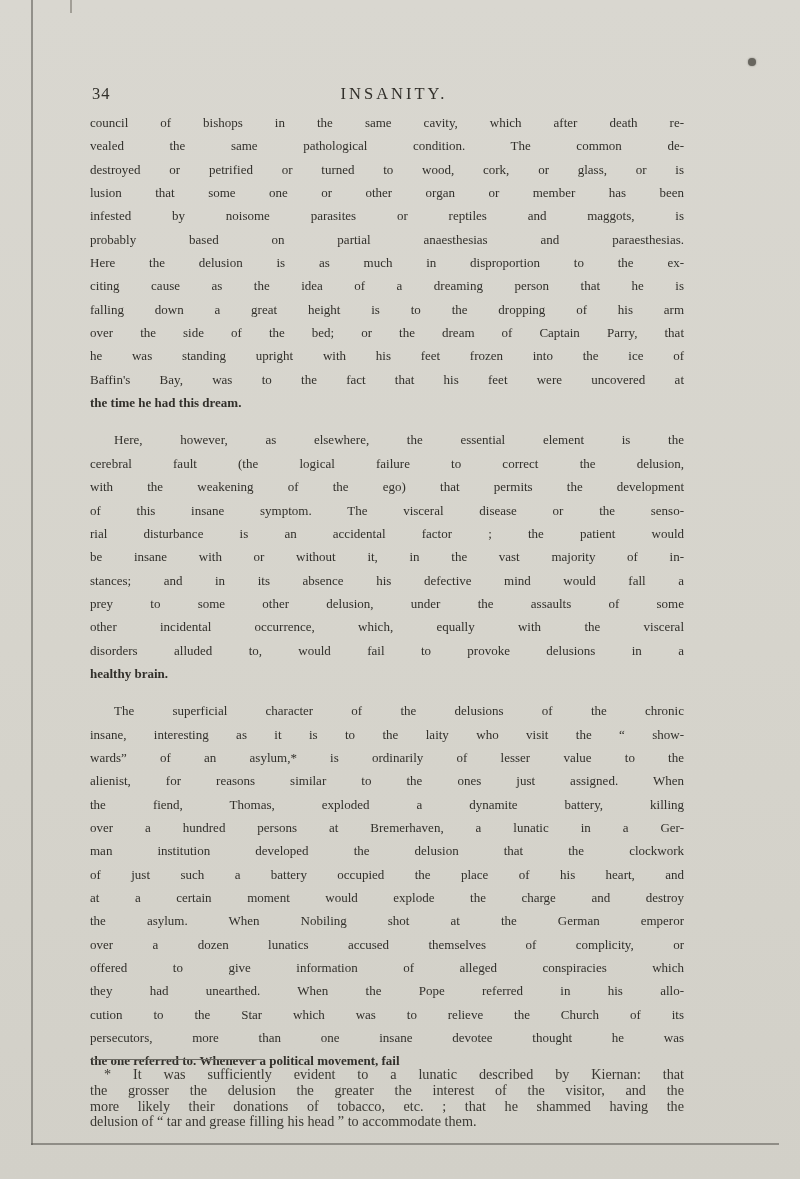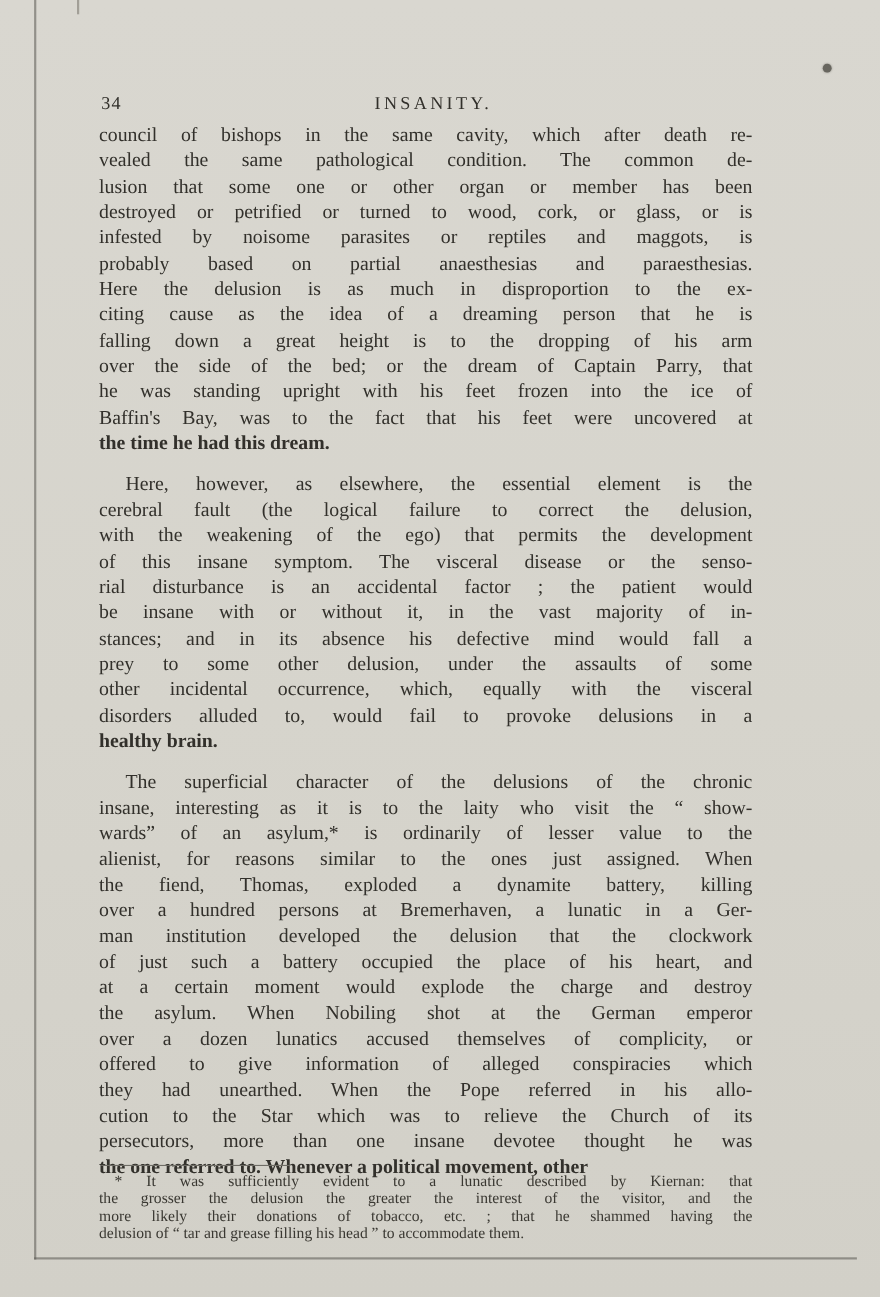--- a/index.html
+++ b/index.html
@@ -18,21 +18,21 @@
   
   .edge-left  { position: absolute; left: 31px; top: 0; width: 2px; height: 1145px; background: rgba(88,86,80,0.55); }
   .edge-bottom{ position: absolute; left: 31px; top: 1143px; width: 748px; height: 2px; background: rgba(88,86,80,0.55); }
   .speck      { position: absolute; left: 748px; top: 58px; width: 8px; height: 8px; border-radius: 50%; background: #55534c; opacity: 0.85; box-shadow: 0 0 2px rgba(60,58,52,.6); }
   .tick-top   { position: absolute; left: 70px; top: 0; width: 2px; height: 13px; background: #a29f97; }
   
   .running-head { position: absolute; top: 84px; left: 90px; width: 594px; height: 24px; font-size: 16.5px; }
   .page-number  { position: absolute; left: 2px; top: 0; letter-spacing: 1px; }
   .running-title{ position: absolute; left: 14px; right: 0; top: 0; text-align: center; letter-spacing: 3px; }
   
-  .text-block { position: absolute; top: 111px; left: 90px; width: 594px; font-size: 18px; line-height: 23.35px; }
+  .text-block { position: absolute; top: 111px; left: 90px; width: 594px; font-size: 13px; line-height: 23.35px; }
   .line { text-align: justify; text-align-last: justify; }
   .line.last { text-align-last: left; font-weight: bold; }
   .line.indent { text-indent: 24px; margin-top: 14px; }
   
   .footnote-rule { position: absolute; top: 1059px; left: 92px; width: 172px; height: 1px; background: #6e6c65; }
   .footnote { position: absolute; top: 1067px; left: 90px; width: 594px; font-size: 14.2px; line-height: 15.8px; color: #3a3832; }
   .fn-line { text-align: justify; text-align-last: justify; }
   .fn-line.last { text-align-last: left; }
   .fn-line.indent { text-indent: 14px; }
 </style>
@@ -48,22 +48,22 @@
 
   <div class="running-head">
     <span class="page-number">34</span>
     <span class="running-title">INSANITY.</span>
   </div>
 
   <div class="text-block" id="paragraphs">
       <div class="paragraph">
         <div class="line">council of bishops in the same cavity, which after death re-</div>
         <div class="line">vealed the same pathological condition. The common de-</div>
+        <div class="line">destroyed or petrified or turned to wood, cork, or glass, or is</div>
         <div class="line">lusion that some one or other organ or member has been</div>
-        <div class="line">destroyed or petrified or turned to wood, cork, or glass, or is</div>
         <div class="line">infested by noisome parasites or reptiles and maggots, is</div>
         <div class="line">probably based on partial anaesthesias and paraesthesias.</div>
         <div class="line">Here the delusion is as much in disproportion to the ex-</div>
         <div class="line">citing cause as the idea of a dreaming person that he is</div>
         <div class="line">falling down a great height is to the dropping of his arm</div>
         <div class="line">over the side of the bed; or the dream of Captain Parry, that</div>
         <div class="line">he was standing upright with his feet frozen into the ice of</div>
         <div class="line">Baffin's Bay, was to the fact that his feet were uncovered at</div>
         <div class="line last">the time he had this dream.</div>
       </div>
@@ -89,21 +89,21 @@
         <div class="line">over a hundred persons at Bremerhaven, a lunatic in a Ger-</div>
         <div class="line">man institution developed the delusion that the clockwork</div>
         <div class="line">of just such a battery occupied the place of his heart, and</div>
         <div class="line">at a certain moment would explode the charge and destroy</div>
         <div class="line">the asylum. When Nobiling shot at the German emperor</div>
         <div class="line">over a dozen lunatics accused themselves of complicity, or</div>
         <div class="line">offered to give information of alleged conspiracies which</div>
         <div class="line">they had unearthed. When the Pope referred in his allo-</div>
         <div class="line">cution to the Star which was to relieve the Church of its</div>
         <div class="line">persecutors, more than one insane devotee thought he was</div>
-        <div class="line last">the one referred to. Whenever a political movement, other</div>
+        <div class="line last">the one referred to. Whenever a political movement, fail</div>
       </div>
     </div>
 
   <div class="footnote-rule"></div>
   <div class="footnote" id="footnote">
       <div class="fn-line indent">* It was sufficiently evident to a lunatic described by Kiernan: that</div>
       <div class="fn-line">the grosser the delusion the greater the interest of the visitor, and the</div>
       <div class="fn-line">more likely their donations of tobacco, etc. ; that he shammed having the</div>
       <div class="fn-line last">delusion of “ tar and grease filling his head ” to accommodate them.</div>
     </div>

